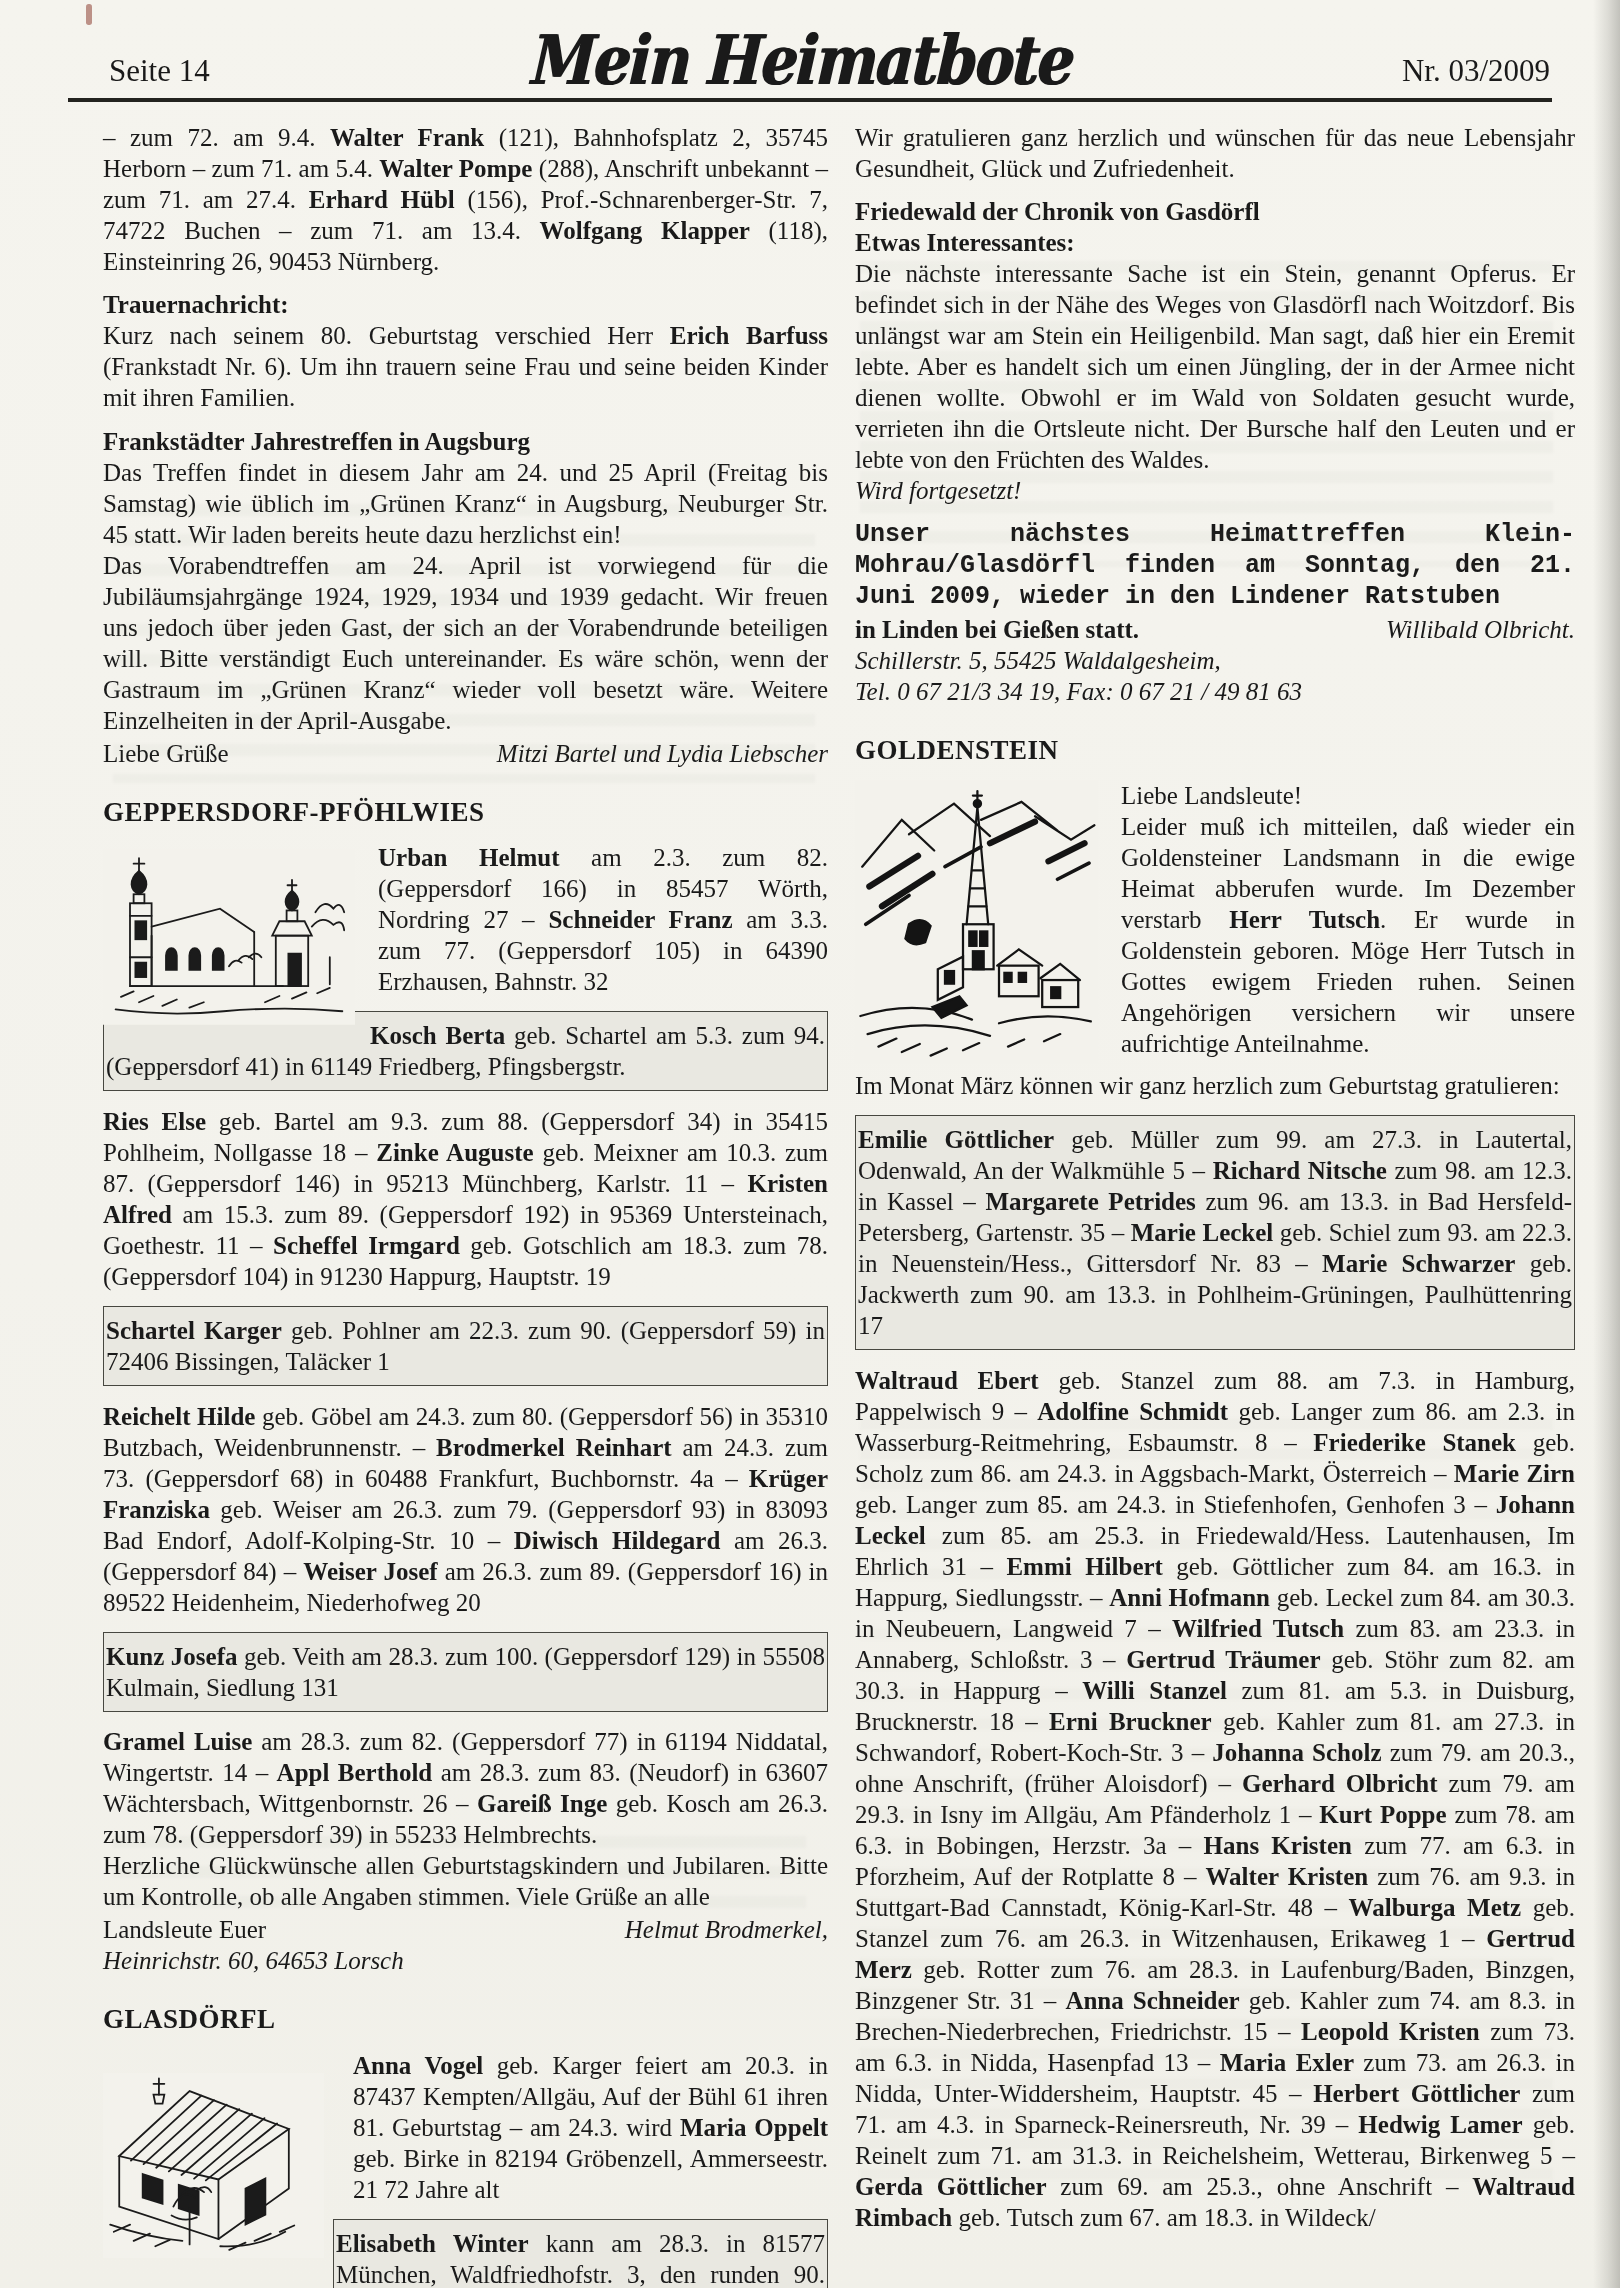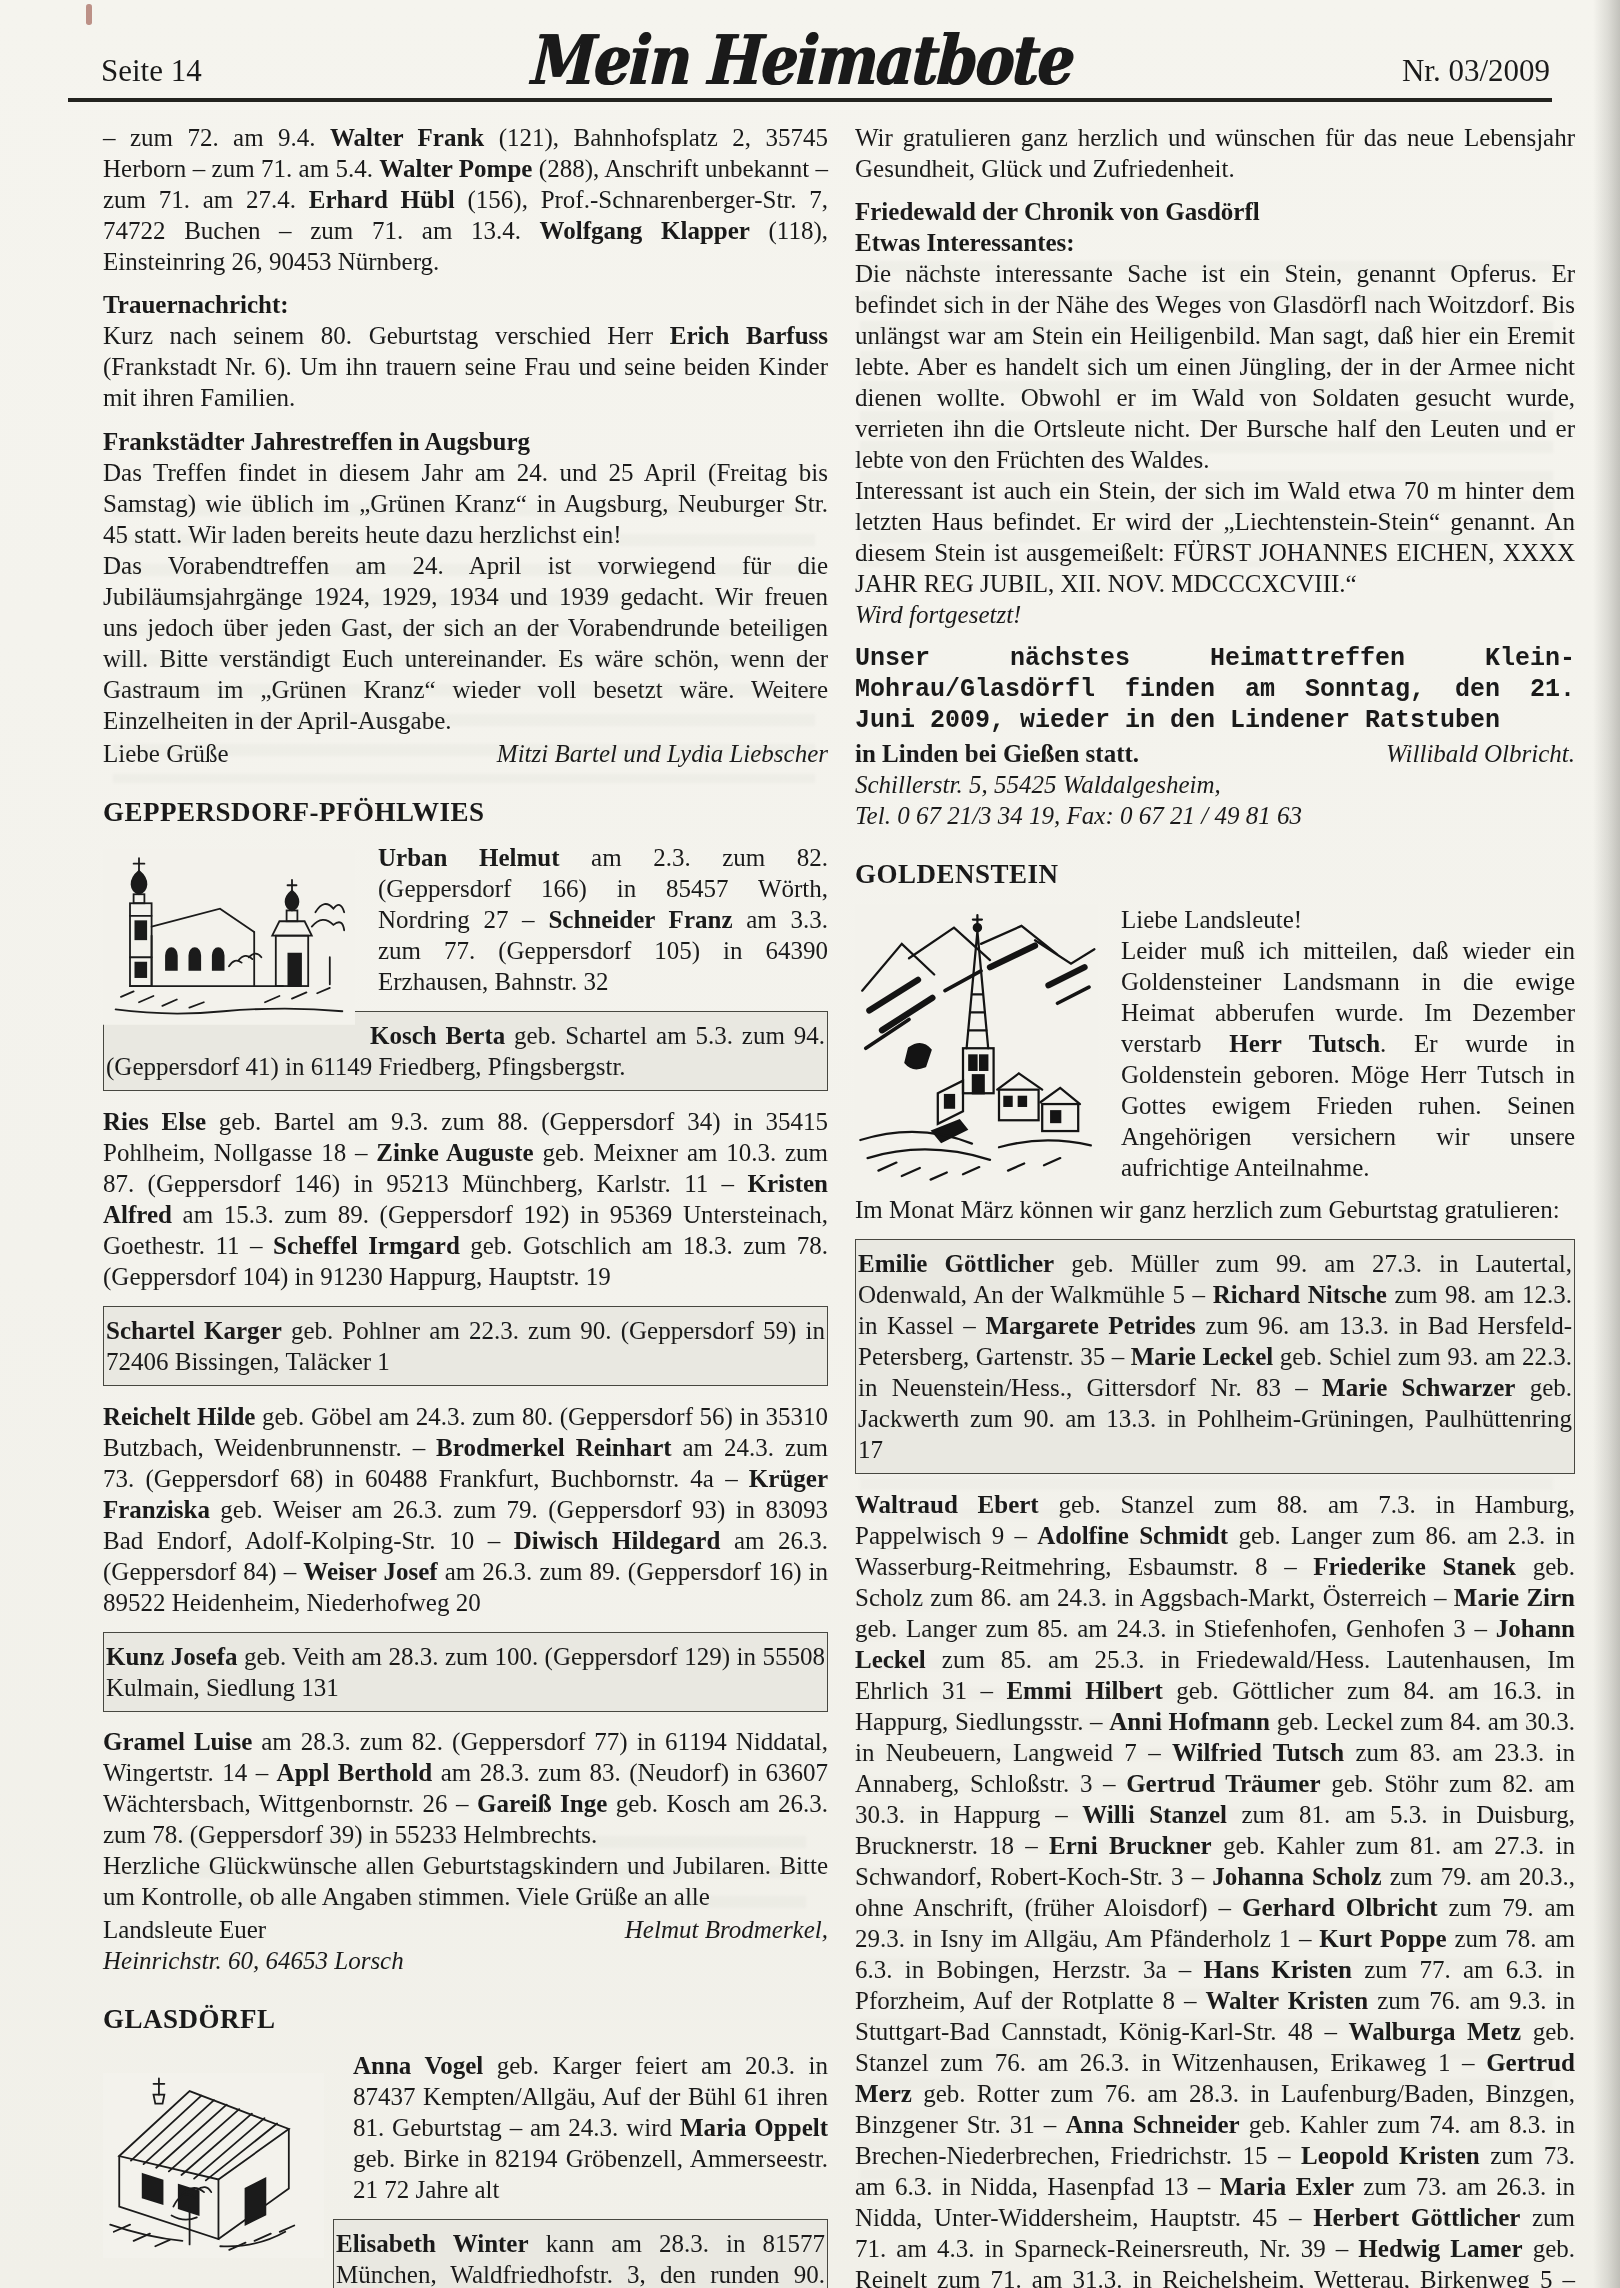--- a/index.html
+++ b/index.html
@@ -10,21 +10,21 @@
         background:linear-gradient(90deg,rgba(0,0,0,0) 0%,rgba(95,95,88,.16) 55%,rgba(62,62,56,.28) 100%);z-index:9;}
   .speck{position:absolute;left:86px;top:3.6px;width:6.3px;height:21.6px;background:#8d4033;opacity:.55;border-radius:2.7px;}
   .bleed{position:absolute;pointer-events:none;opacity:.5;filter:blur(1.8px);
          background:repeating-linear-gradient(180deg,rgba(96,108,92,.08) 0 11.7px,rgba(0,0,0,0) 11.7px 30px);}
   .b1{left:860px;top:261px;width:693px;height:306px;}
   .b2{left:113px;top:504px;width:702px;height:279px;}
   .b3{left:860px;top:1418px;width:693px;height:774px;opacity:.38;}
   .b4{left:113px;top:1836px;width:693px;height:81px;}
 
   header{display:flex;align-items:flex-end;padding:31px 70px 0 101px;}
-  .pageno,.issue{font-size:31px;line-height:36px;white-space:nowrap;}
+  .pageno,.issue{font-size:31px;line-height:36px;white-space:nowrap;margin-left:8px;}
   .masthead{flex:1;text-align:center;margin:0;font-family:"DejaVu Serif","Liberation Serif",serif;
             font-size:58px;line-height:58px;font-weight:900;font-style:italic;letter-spacing:-1.8px;
             transform:scaleY(1.18) skewX(-4deg);text-shadow:1.4px 0 0 currentColor;}
   .rule{height:3.6px;background:#23231f;margin:9px 68px 0 68px;}
 
   .cols{display:flex;gap:27px;padding:20px 45px 0 103px;box-sizing:border-box;}
   .col{width:725px;flex:0 0 725px;font-size:25px;line-height:31px;}
   .colr{flex:1 1 auto;width:auto;}
   p{margin:0;}
   .just{text-align:justify;}
@@ -161,21 +161,20 @@
         </div>
       </div>
     </section>
 
     <section class="col colr">
       <p class="just">Wir gratulieren ganz herzlich und wünschen für das neue Lebensjahr Gesundheit, Glück und Zufriedenheit.</p>
 
       <h3>Friedewald der Chronik von Gasdörfl</h3>
       <h3 class="tight">Etwas Interessantes:</h3>
       <p class="just">Die nächste interessante Sache ist ein Stein, genannt Opferus. Er befindet sich in der Nähe des Weges von Glasdörfl nach Woitzdorf. Bis unlängst war am Stein ein Heiligenbild. Man sagt, daß hier ein Eremit lebte. Aber es handelt sich um einen Jüngling, der in der Armee nicht dienen wollte. Obwohl er im Wald von Soldaten gesucht wurde, verrieten ihn die Ortsleute nicht. Der Bursche half den Leuten und er lebte von den Früchten des Waldes.</p>
-      <p class="just">Interessant ist auch ein Stein, der sich im Wald etwa 70 m hinter dem letzten Haus befindet. Er wird der „Liechtenstein-Stein“ genannt. An diesem Stein ist ausgemeißelt: FÜRST JOHANNES EICHEN, XXXX JAHR REG JUBIL, XII. NOV. MDCCCXCVIII.“</p>
       <div class="sigright i">Wird fortgesetzt!</div>
 
       <p class="just b mt">Unser nächstes Heimattreffen Klein-Mohrau/Glasdörfl finden am Sonntag, den 21. Juni 2009, wieder in den Lindener Ratstuben</p>
       <div class="sigline">
         <span class="b">in Linden bei Gießen statt.</span>
         <span class="i">Willibald Olbricht.</span>
       </div>
       <div class="sigright i">Schillerstr. 5, 55425 Waldalgesheim,</div>
       <div class="sigright i">Tel. 0 67 21/3 34 19, Fax: 0 67 21 / 49 81 63</div>
 

